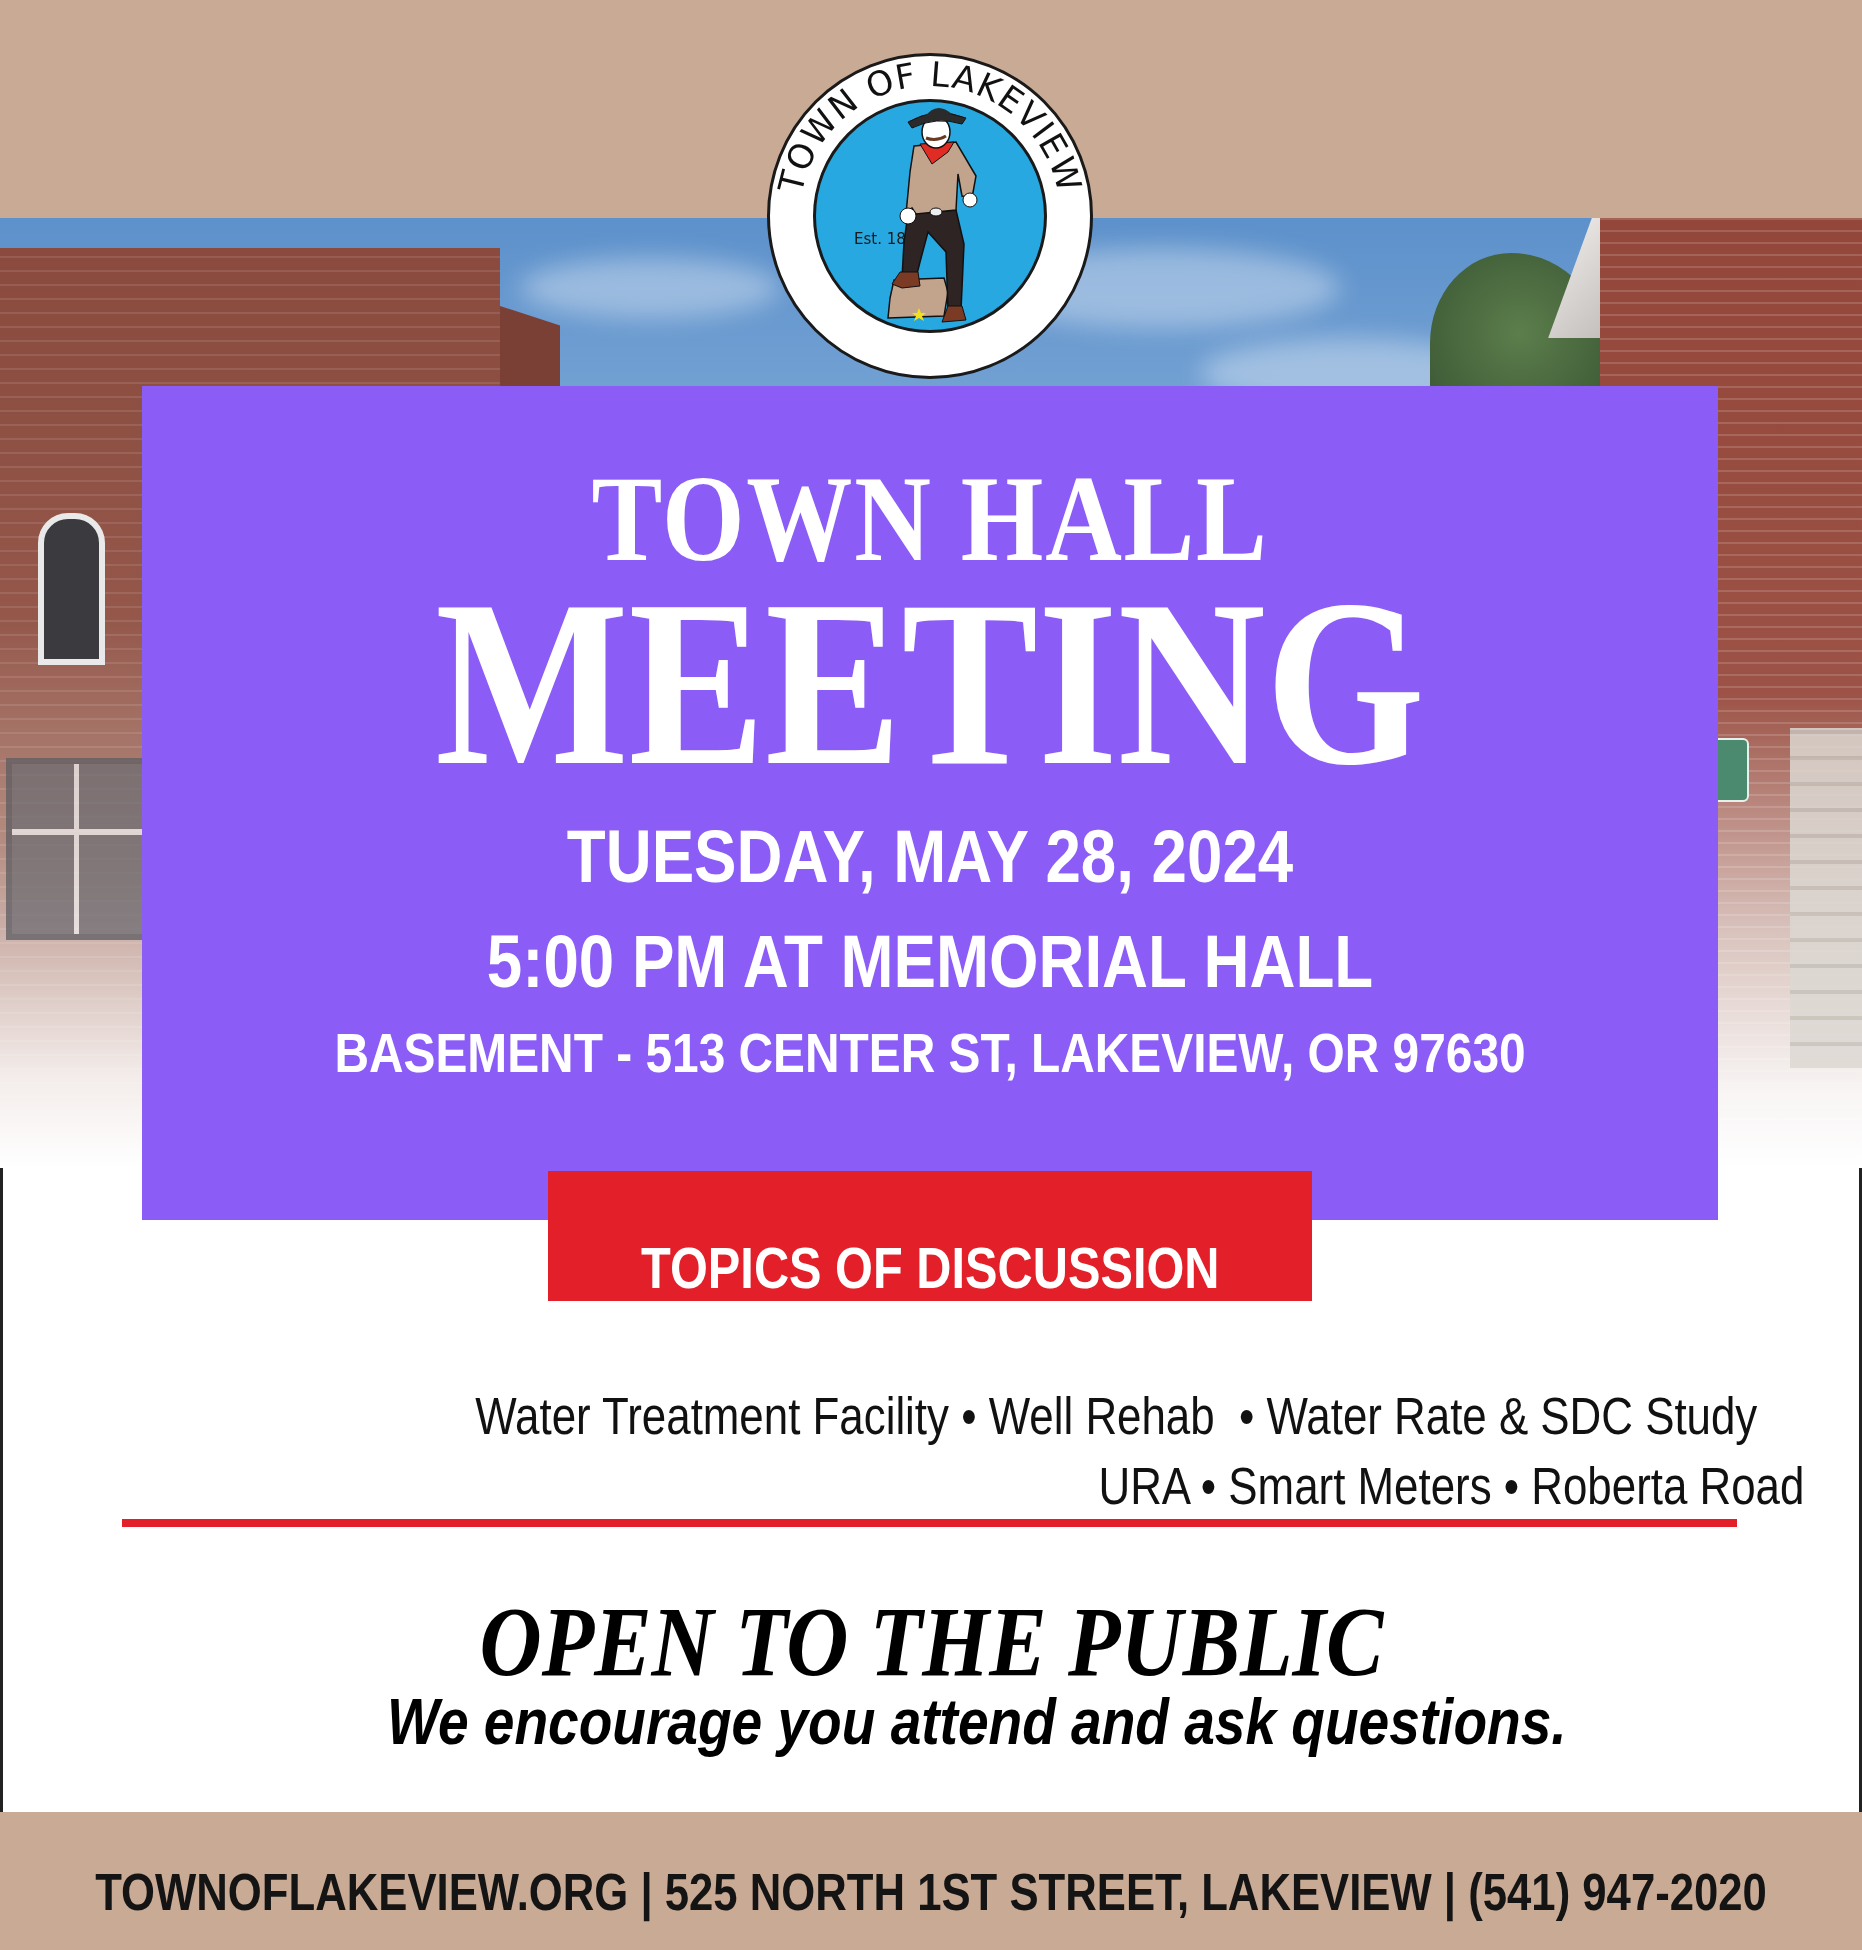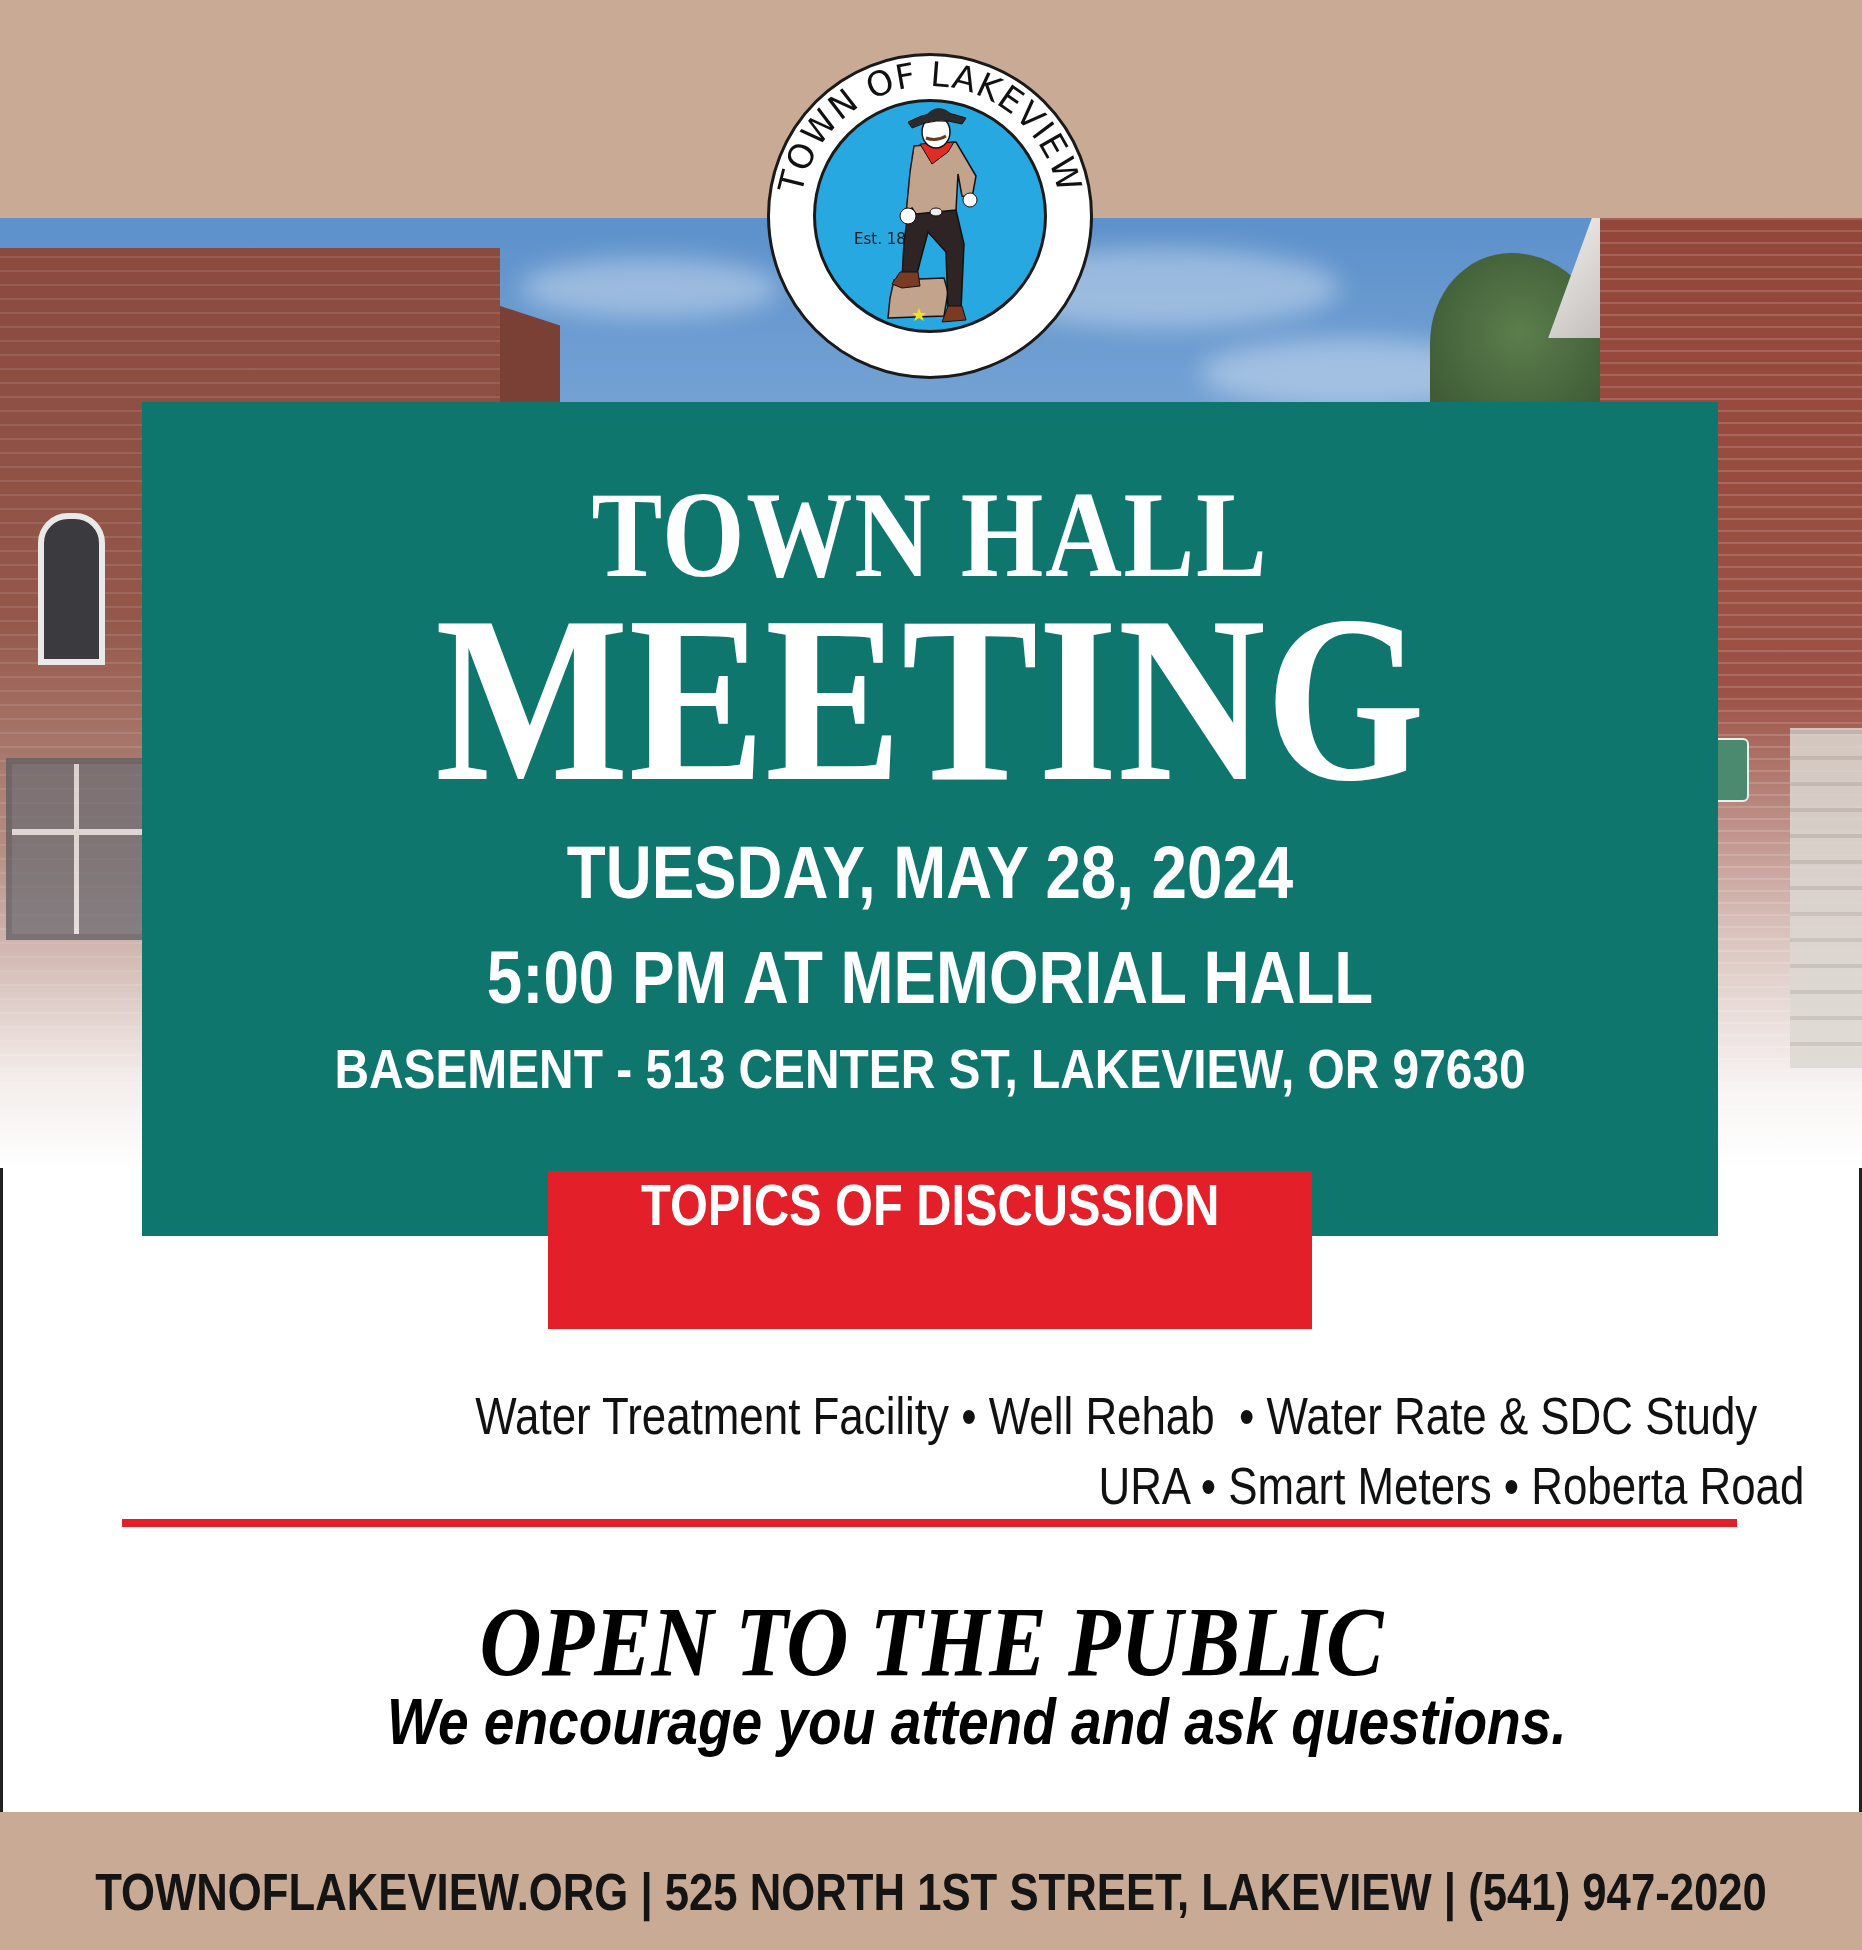--- a/index.html
+++ b/index.html
@@ -25,28 +25,28 @@
   .bldg-right-cornice { position:absolute; left:1570px; top:0; width:80px; height:120px; background:linear-gradient(120deg,#e6e3e0,#bdb8b5); transform:skewX(-20deg); }
   .tree { position:absolute; left:1430px; top:35px; width:180px; height:200px; border-radius:45% 55% 20% 20%; background:radial-gradient(circle at 50% 40%, #5c7e4c, #3f5c37 70%); }
   .stone-base { position:absolute; left:1790px; top:510px; width:72px; height:340px; background:repeating-linear-gradient(0deg,#dcd8d2 0 22px,#c7c2bb 22px 26px); opacity:0.85; }
   .street-sign { position:absolute; left:1715px; top:520px; width:30px; height:60px; background:#4c8a6f; border:2px solid #e8f0ec; border-radius:0 6px 6px 0; }
 
   .logo { position:absolute; left:767px; top:53px; width:326px; height:326px; border-radius:50%; background:#ffffff; border:3px solid #1a1a1a; box-sizing:border-box; z-index:5; }
   .logo-inner { position:absolute; left:43px; top:43px; width:234px; height:234px; border-radius:50%; background:#27a8e0; border:3px solid #1a1a1a; box-sizing:border-box; overflow:hidden; }
   .logo svg.ring { position:absolute; left:0; top:0; }
   .est { position:absolute; left:38px; top:128px; font-size:15px; color:#1a1a1a; font-family:"DejaVu Sans", sans-serif; }
 
-  .blue-box { position:absolute; left:142px; top:402px; width:1576px; height:834px; background:#0f766e; z-index:3; }
+  .blue-box { position:absolute; left:142px; top:386px; width:1576px; height:834px; background:#8b5cf6; z-index:3; }
   .title-town { position:absolute; left:0; top:72px; width:1576px; text-align:center; color:#fff; font-family:"Liberation Serif", serif; font-weight:bold; font-size:122px; line-height:1; letter-spacing:2px; transform:scaleX(0.87); }
   .title-meeting { position:absolute; left:0; top:178px; width:1576px; text-align:center; color:#fff; font-family:"Liberation Serif", serif; font-weight:bold; font-size:238px; line-height:1; transform:scaleX(0.86); }
   .line-date { position:absolute; left:0; top:434px; width:1576px; text-align:center; color:#fff; font-weight:bold; font-size:74px; line-height:1; transform:scaleX(0.86); }
   .line-time { position:absolute; left:0; top:539px; width:1576px; text-align:center; color:#fff; font-weight:bold; font-size:74px; line-height:1; transform:scaleX(0.86); }
   .line-addr { position:absolute; left:0; top:640px; width:1576px; text-align:center; color:#fff; font-weight:bold; font-size:55px; line-height:1; transform:scaleX(0.87); }
 
-  .topics-badge { position:absolute; left:548px; top:1171px; width:764px; height:158px; background:#e31f29; z-index:4; display:flex; align-items:flex-start; justify-content:center; }
+  .topics-badge { position:absolute; left:548px; top:1171px; width:764px; height:130px; background:#e31f29; z-index:4; display:flex; align-items:flex-end; justify-content:center; }
   .topics-badge span { color:#fff; font-weight:bold; font-size:58px; transform:scaleX(0.84); display:inline-block; white-space:nowrap; }
 
   .topics { position:absolute; left:0; width:1862px; text-align:right; color:#111; font-size:51px; line-height:1; white-space:pre; }
   .topics span.inner { display:inline-block; transform:scaleX(0.86); }
   .topics-1 { top:1340px; }
   .topics-2 { top:1410px; }
 
   .rule { position:absolute; left:122px; top:1519px; width:1615px; height:8px; background:#e31f29; }
 
   .open { position:absolute; left:0; top:1592px; width:1862px; text-align:center; font-family:"Liberation Serif", serif; font-weight:bold; font-size:100px; color:#000; line-height:1;font-style:italic; }

